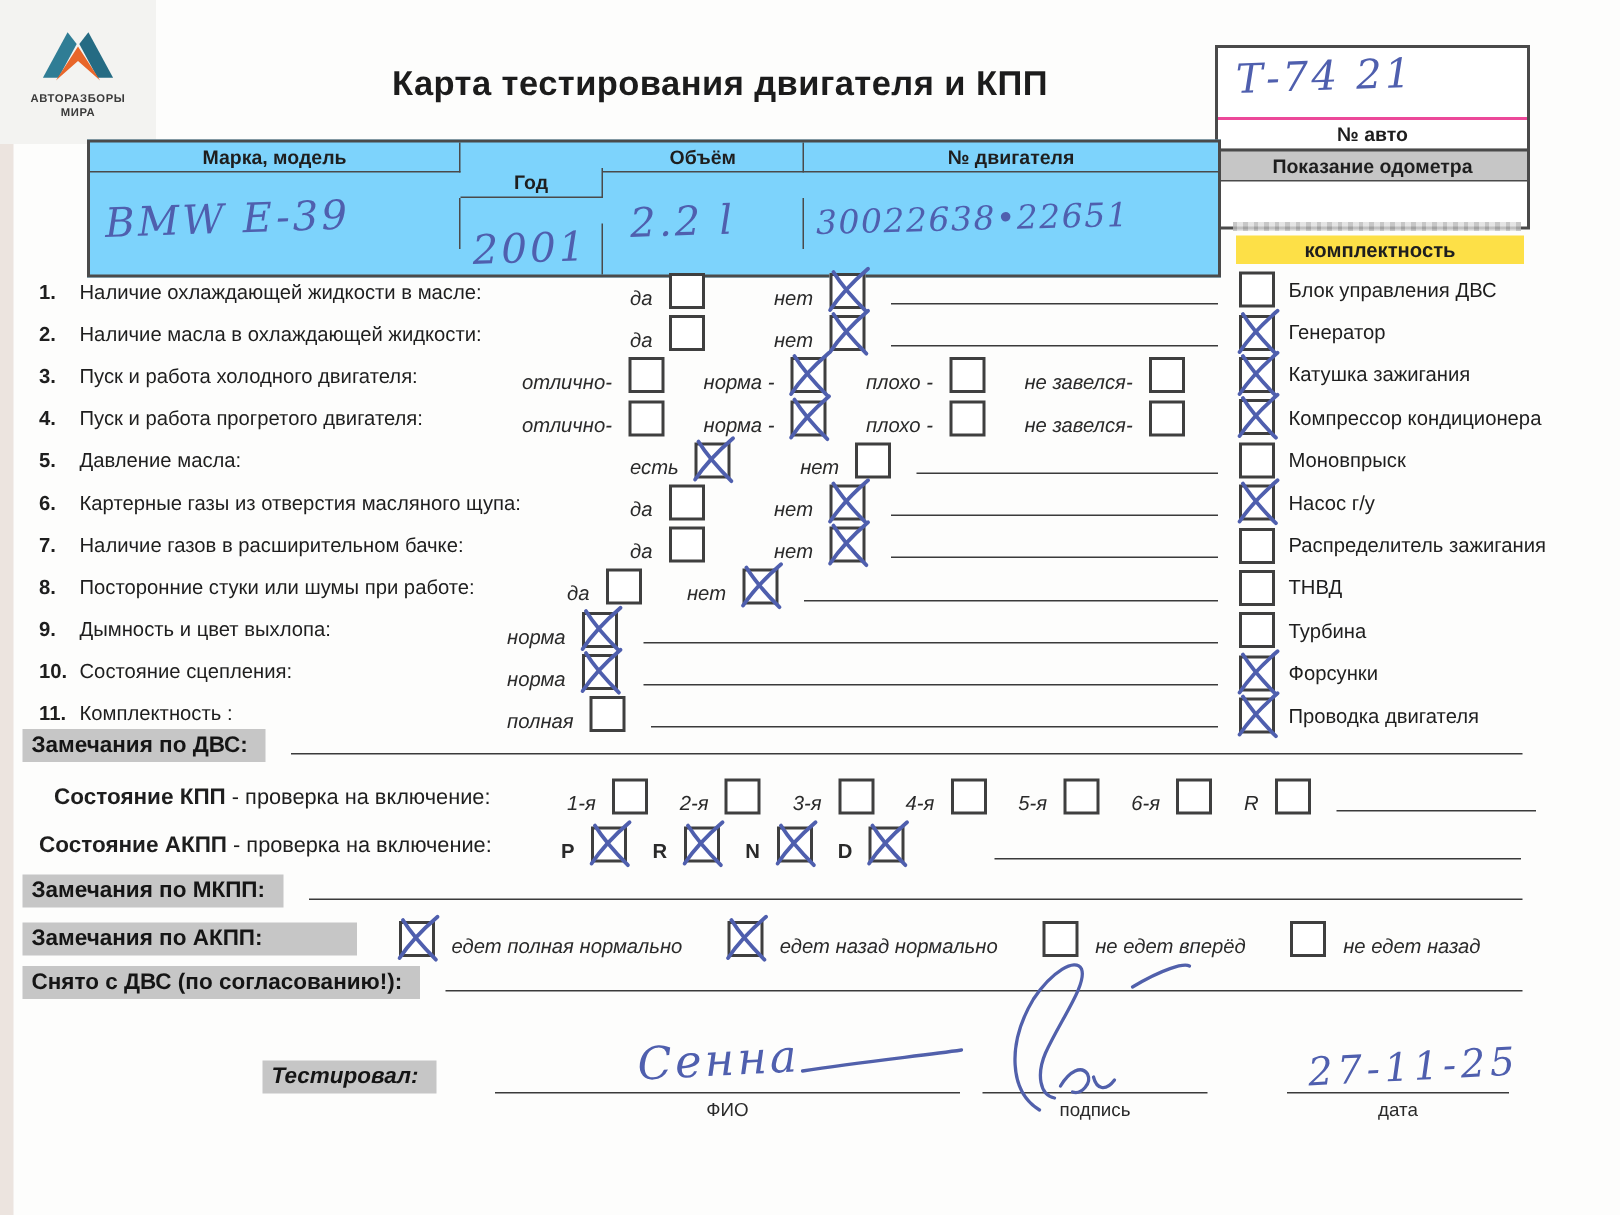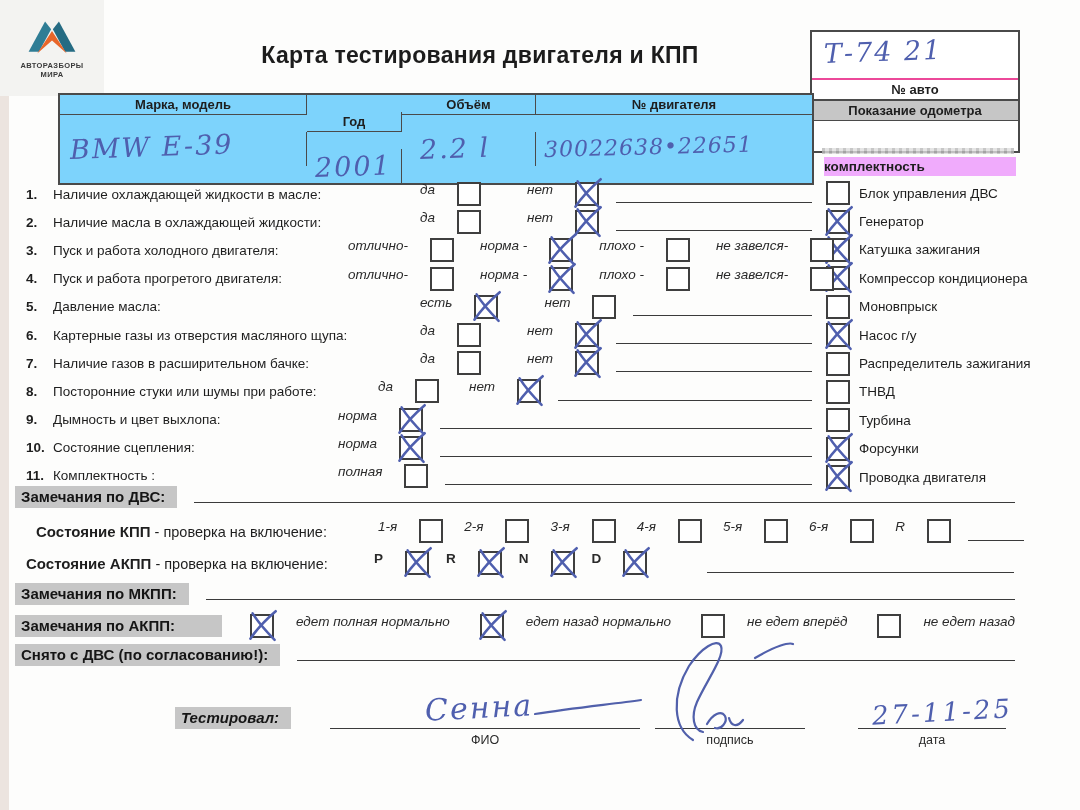--- a/index.html
+++ b/index.html
@@ -23,34 +23,34 @@
   .mt-cell:last-child{border-right:none;}
   .mt-h{height:20px;font-size:13px;font-weight:bold;text-align:center;line-height:20px;border-bottom:1.5px solid #4a4a4a;}
   .mt-v{height:34px;position:relative;}
   .c0{width:247px;} .c1{width:95px;margin-top:17px;} .c2{width:134px;} .c3{width:272px;flex:1;}
   
   .hand{font-family:"DejaVu Serif",serif;font-style:italic;color:#4f5fae;letter-spacing:2px;white-space:nowrap;}
   .hand-lg{font-size:27px;transform:rotate(-2deg);transform-origin:left;}
   .hand-md{font-size:22px;transform:rotate(-1.5deg);transform-origin:left;}
   
   .stripe{left:822px;top:148px;width:192px;height:6px;background:repeating-linear-gradient(90deg,#b9b9b9 0 3px,#dedede 3px 7px);opacity:.8;}
-  .equip-h{left:824px;top:157px;width:192px;height:19px;background:#f0abfc;font-size:13.5px;font-weight:bold;text-align:left;line-height:19px;}
+  .equip-h{left:824px;top:157px;width:192px;height:19px;background:#fde047;font-size:13.5px;font-weight:bold;text-align:center;line-height:19px;}
   #equip{left:826px;top:179px;width:252px;}
   .eq-item{height:28.4px;display:flex;align-items:center;gap:9px;}
   .eq-label{font-size:13.5px;}
   
   .box{width:20px;height:20px;border:2px solid #3f3f3f;background:#fff;position:relative;flex:none;}
   .box svg{position:absolute;left:-6px;top:-7px;overflow:visible;}
   
   #checklist{left:26px;top:180px;width:786px;}
   .cl-row{height:28.2px;display:flex;align-items:center;}
   .cl-left{display:flex;flex:none;font-size:13.5px;align-items:center;}
   .cl-num{width:27px;flex:none;font-weight:bold;font-weight:600;}
   .cl-opts{display:flex;align-items:center;flex:none;}
-  .opt{display:flex;align-items:flex-start;gap:22px;}
+  .opt{display:flex;align-items:flex-end;gap:11px;}
   .opt-label{font-size:13.5px;font-style:italic;color:#2a2a2a;white-space:nowrap;}
   .wline{flex:1;border-bottom:1.6px solid #3b3b3b;margin:0 0 5px 17px;height:1px;align-self:flex-end;}
   
   .note-row{display:flex;align-items:flex-end;}
   .gray-label{background:#c6c6c6;font-weight:bold;font-size:15px;padding:2px 12px 3px 6px;color:#151515;white-space:nowrap;}
   .gear-row{display:flex;align-items:center;font-size:14.5px;}
   .gear-label{flex:none;}
   .gear-label b{font-size:15px;}
   
   .f-line{border-bottom:1.6px solid #3b3b3b;height:1px;}

